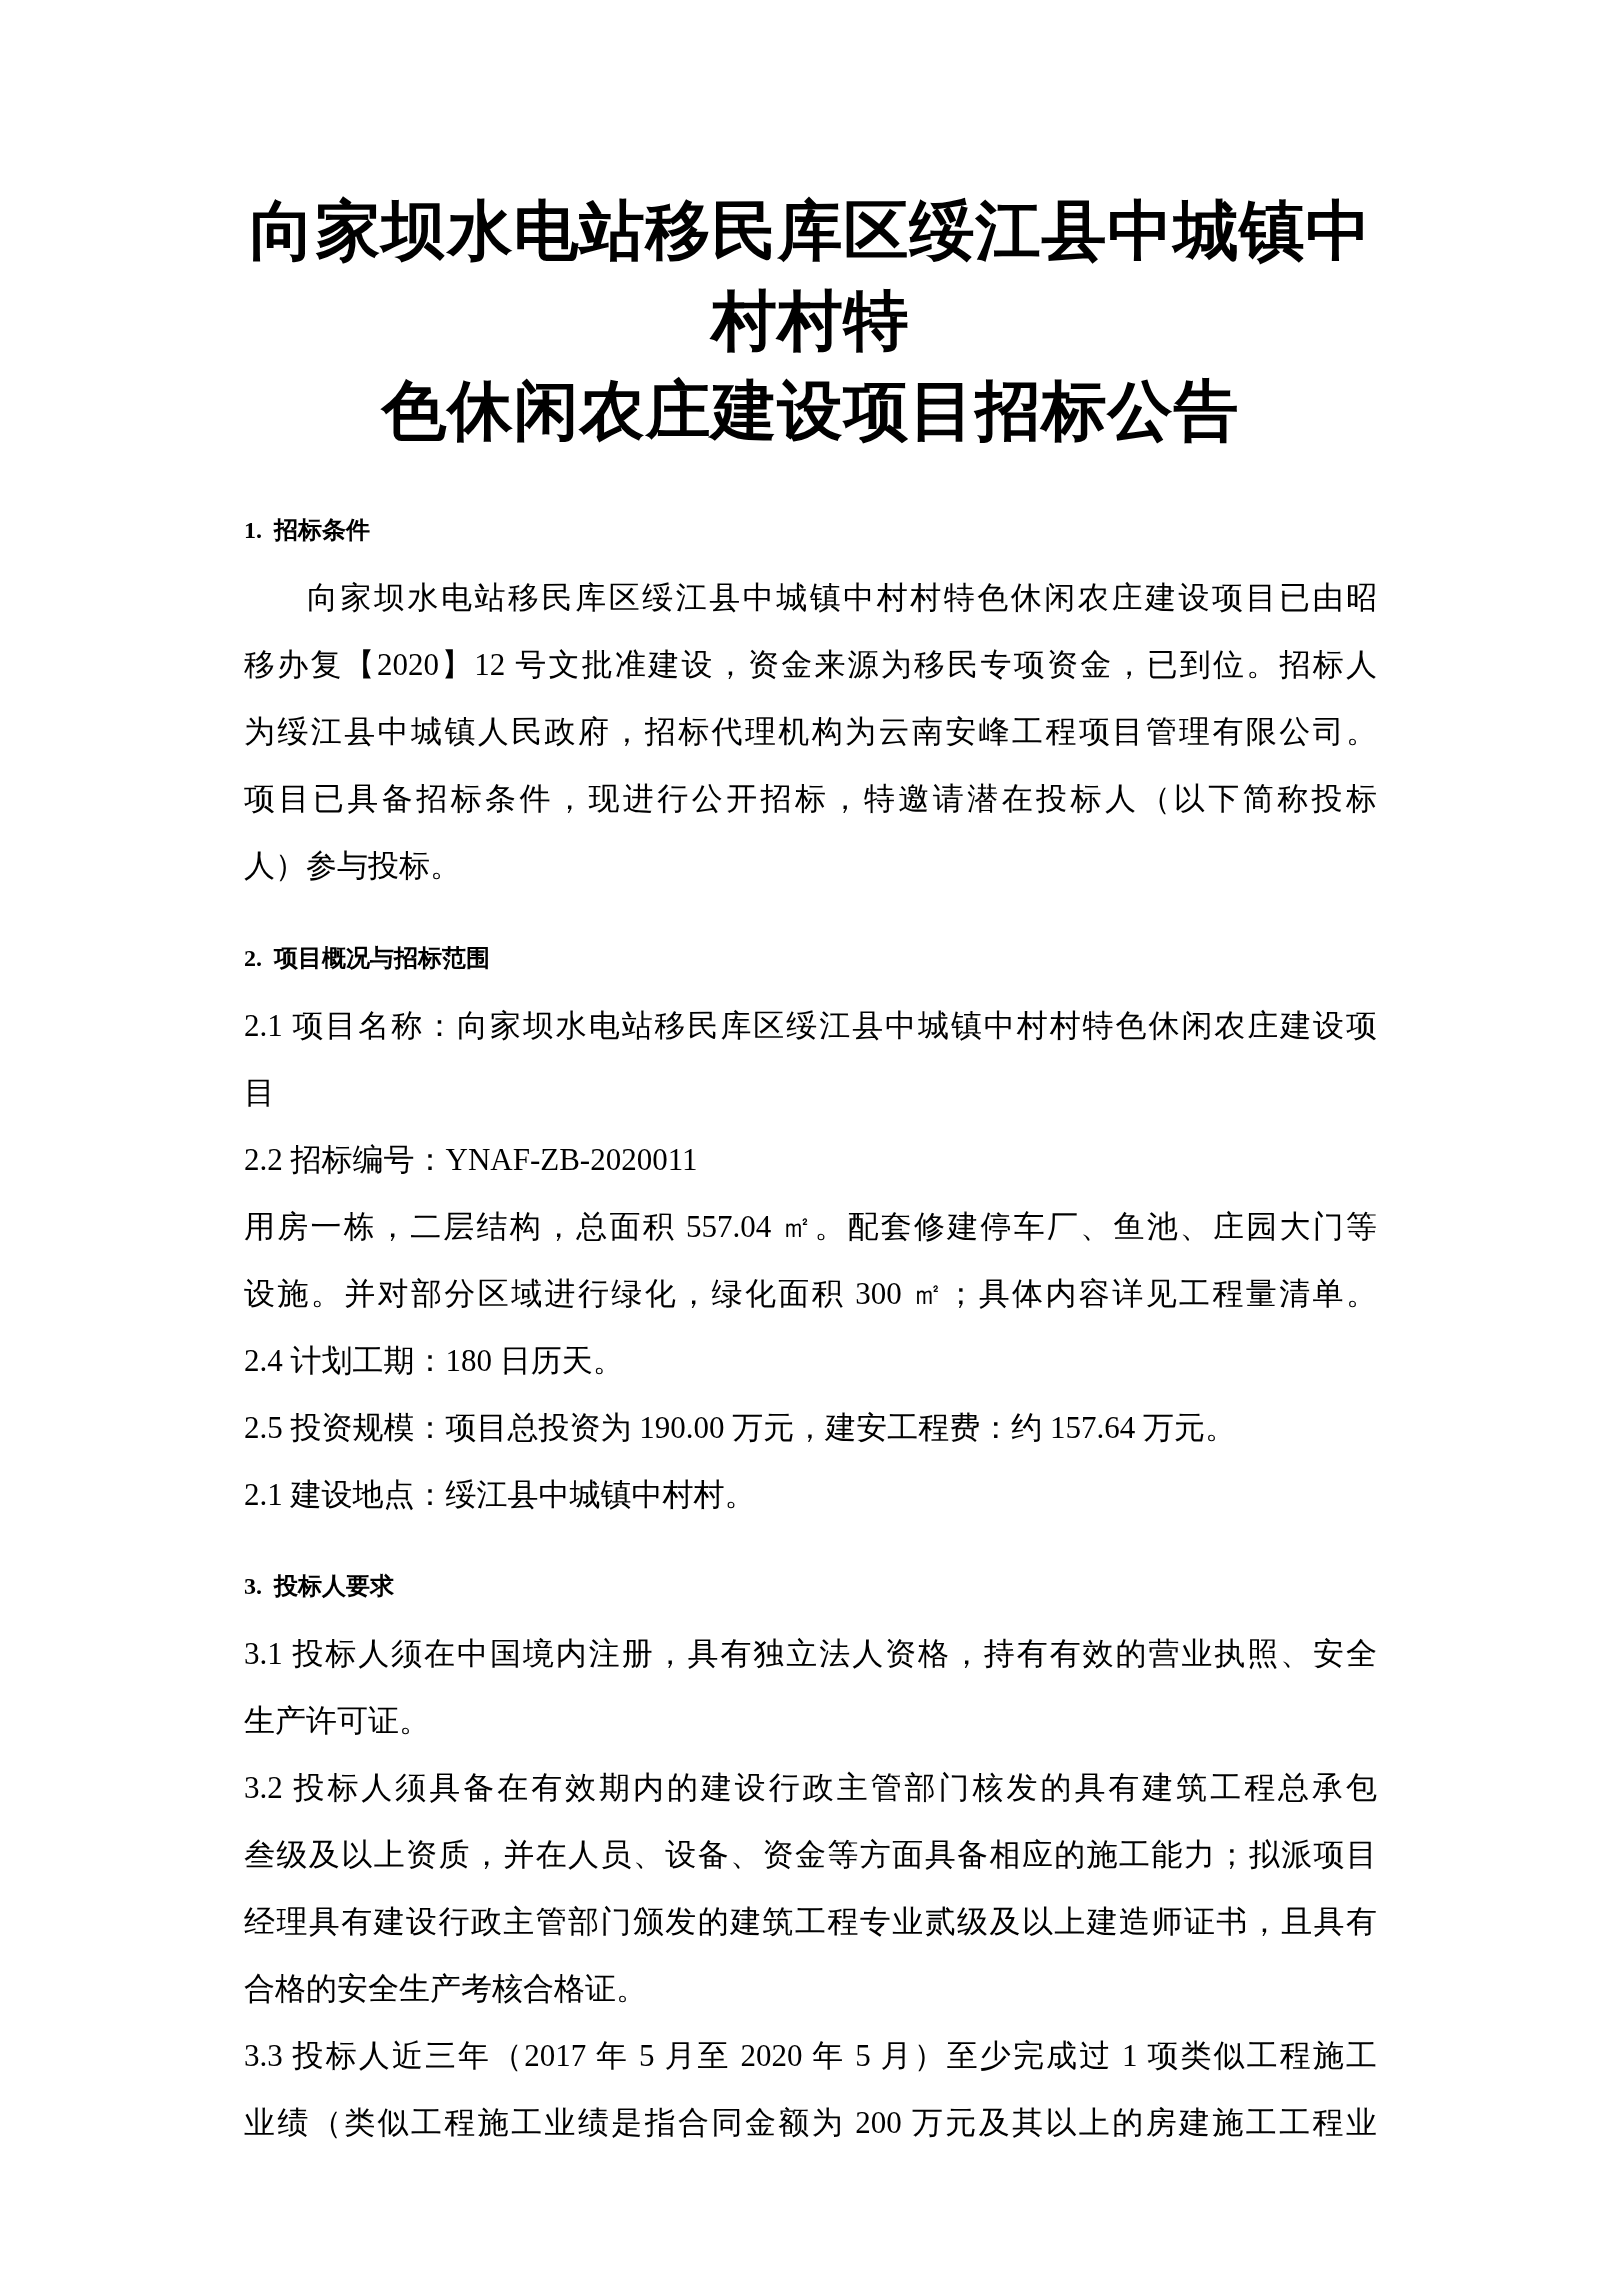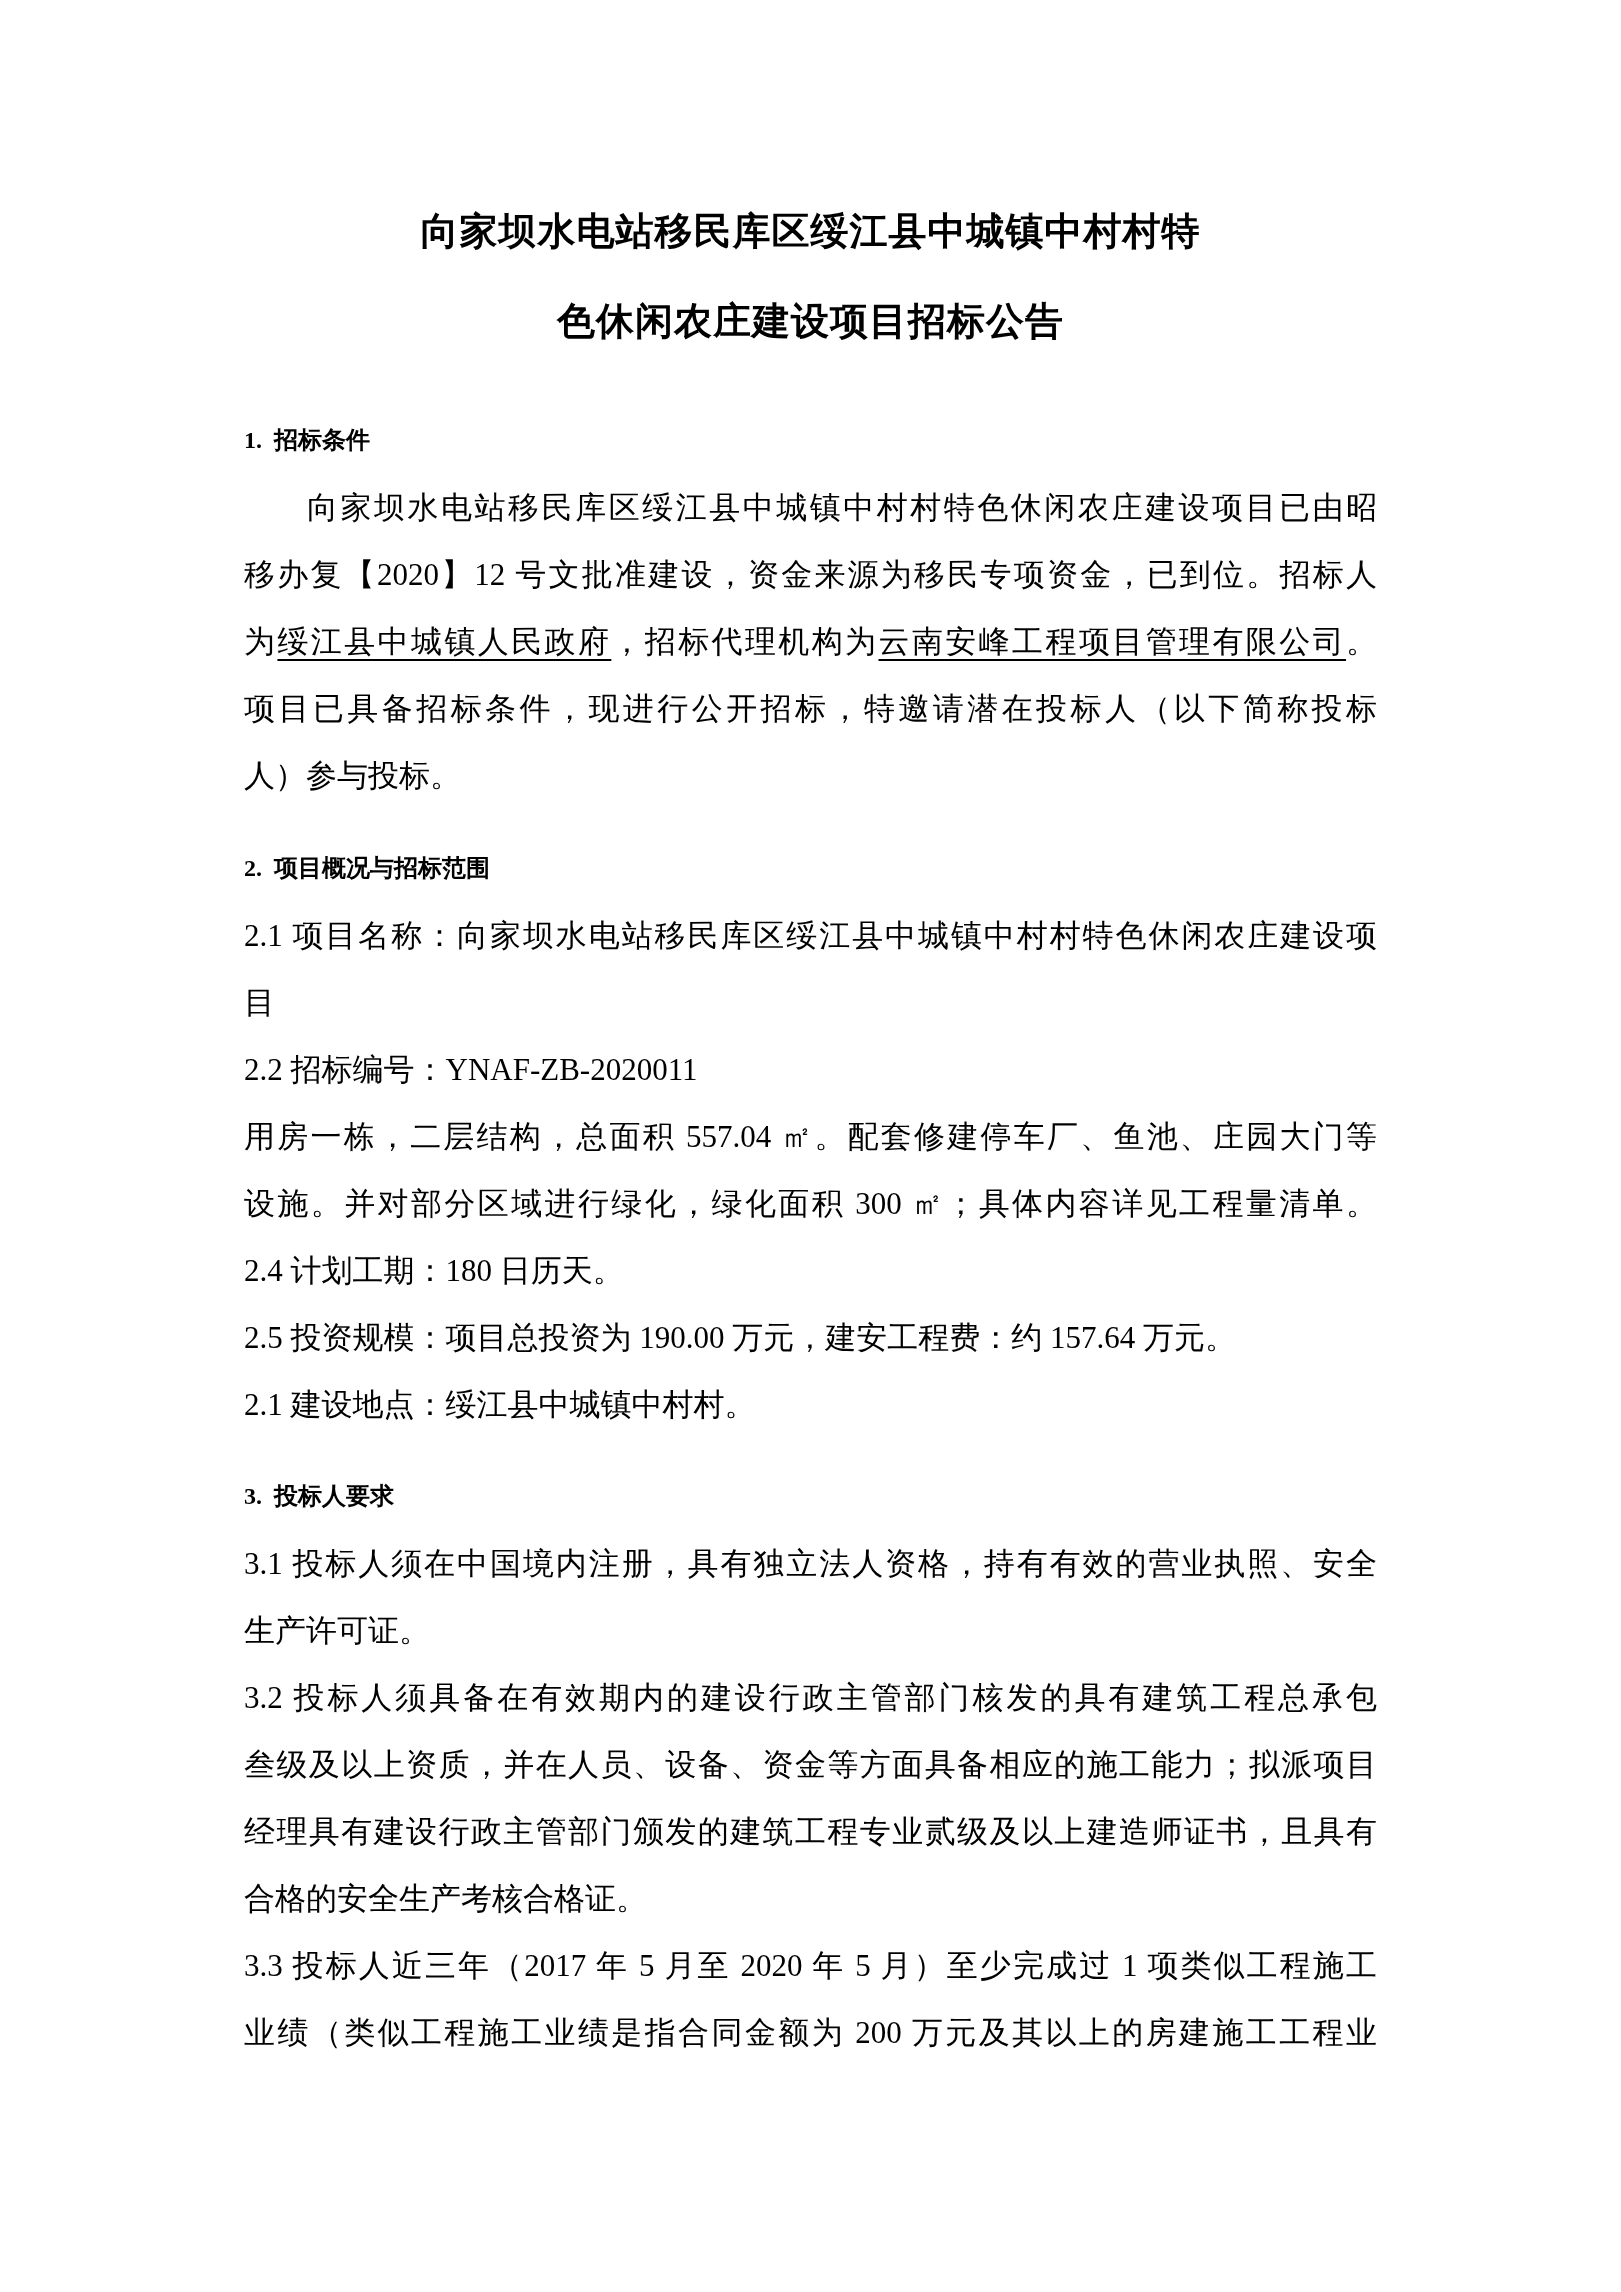--- a/index.html
+++ b/index.html
@@ -16,21 +16,21 @@
   .page {
     box-sizing: border-box;
     width: 1621px;
     height: 2293px;
     padding: 0 244px;
     overflow: hidden;
     background: #ffffff;
   }
   .doc-title {
     margin-top: 186px;
-    font-size: 38px;
+    font-size: 65px;
     line-height: 90px;
     font-weight: bold;
     text-align: center;
     letter-spacing: 1px;
   }
   .heading {
     font-size: 24px;
     line-height: 67px;
     font-weight: bold;
     margin-top: 25.5px;
@@ -44,21 +44,20 @@
     white-space: normal;
   }
   .j {
     text-align: justify;
     text-align-last: justify;
   }
   .ind {
     text-indent: 63px;
   }
   .u {
-    text-decoration: underline;
     text-underline-offset: 6.9px;
     text-decoration-thickness: 2px;
   }
 </style>
 </head>
 <body>
 
 <div class="page">
 
   <div class="doc-title">

